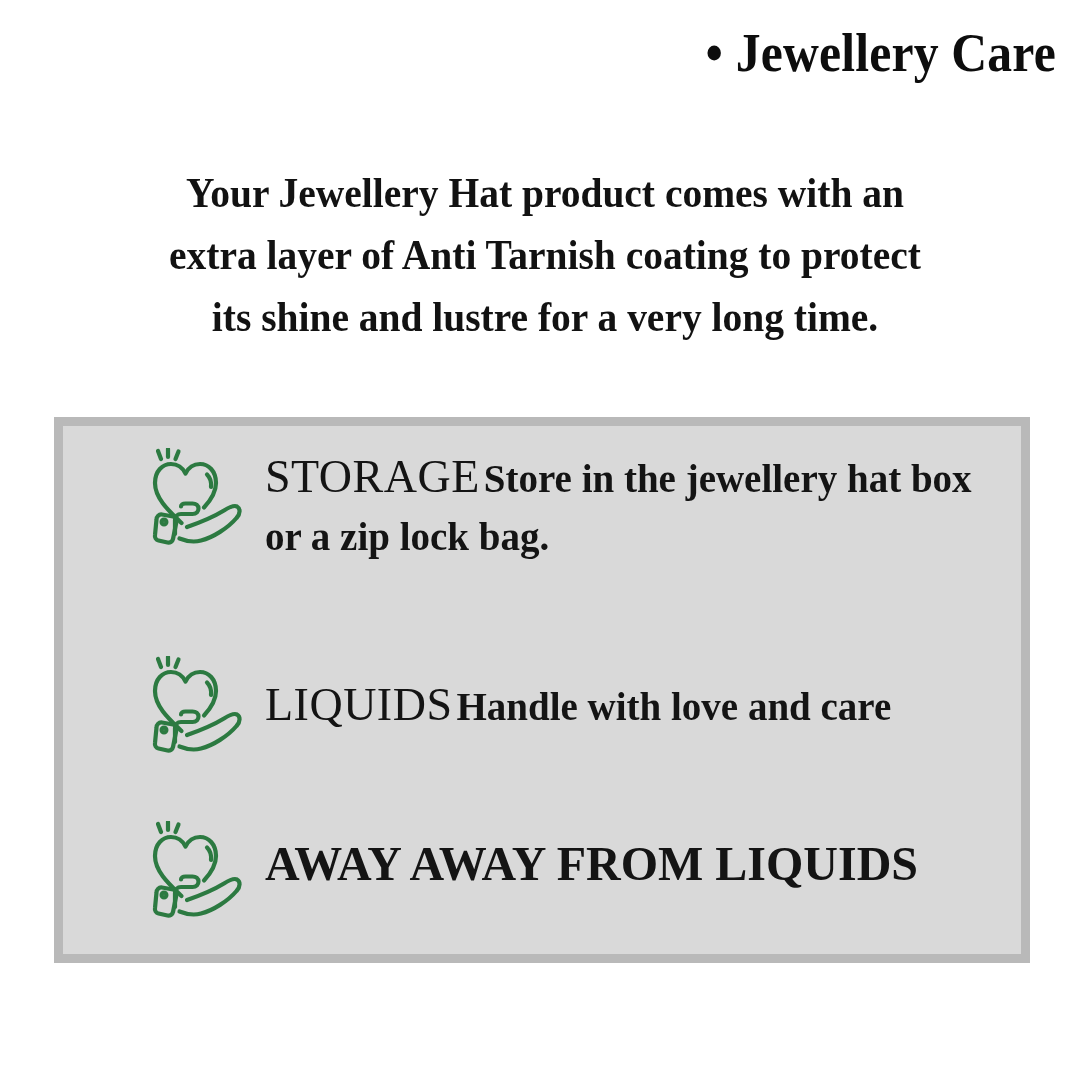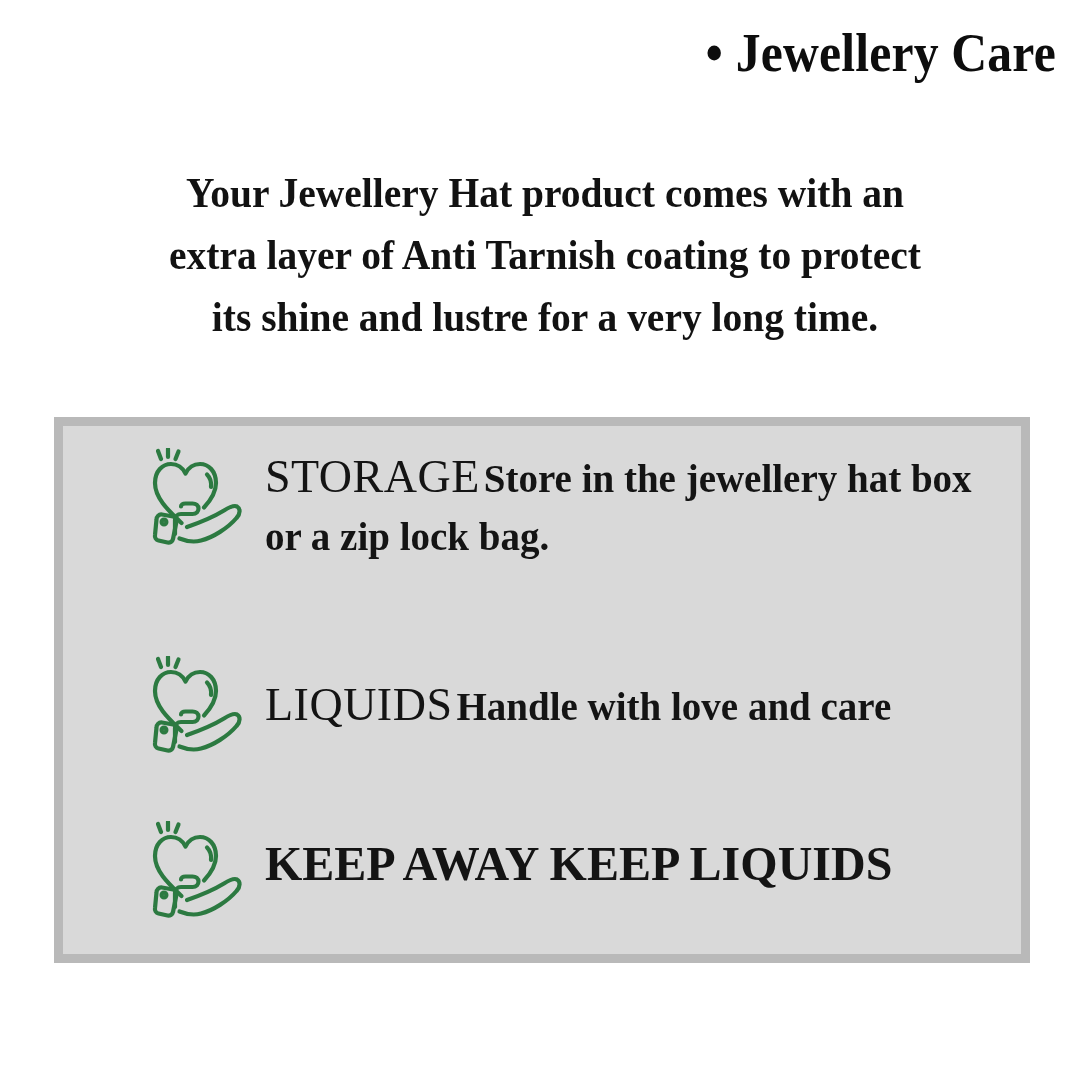--- a/index.html
+++ b/index.html
@@ -193,18 +193,18 @@
             <path d="M34.5 75 C22 63 8 50.5 8 35 C8 23 15.5 16 24 16 C31 16 36 20.5 38.5 25.5 C41 20.5 46 16 53 16 C61.5 16 69 23 69 35 C69 44.5 63.5 52.5 57 59.5"></path>
             <path d="M60 26.5 C63.5 30 64.5 34.5 64 39"></path>
             <path d="M28 86 L28 72 C28 68.5 30.5 66 34 66 L45.5 66 C49.5 66 51.5 63 51.5 60.5 C51.5 57.5 49 55.5 45.5 55.5 L38.5 55.5 C35.5 55.5 34 57 34 58.5"></path>
             <path d="M40 79 C53 74.5 68 68 77 62.5 C82.5 59 87 57 90 58.5 C93.5 60.5 93.5 65.5 89.5 70 C81 80 66 89.5 54 92.5 C47 94.5 40 93.5 32.5 90.5"></path>
             <path d="M9.5 71.5 C9.5 68.5 12 66 15 66.5 L26 68.5 C28.5 69 30 71 29.5 73.5 L26 91 C25.5 93.5 23 95 20.5 94.5 L11.5 92.5 C9 92 7.5 89.5 8 87 Z"></path>
             <circle cx="17" cy="74" r="2.4"></circle>
           </g>
         </svg>
       </span>
       <span class="care-text">
-        <span class="care-heading big">KEEP AWAY KEEP LIQUIDS</span>
+        <span class="care-heading big">AWAY AWAY FROM LIQUIDS</span>
       </span>
     </div>
 
   </div>
 </div>
 
 </body></html>

